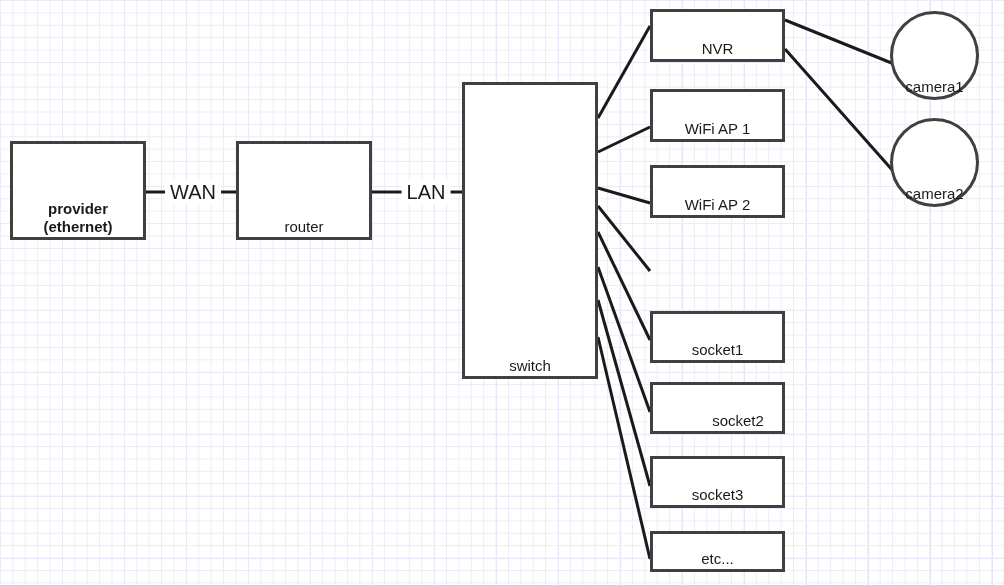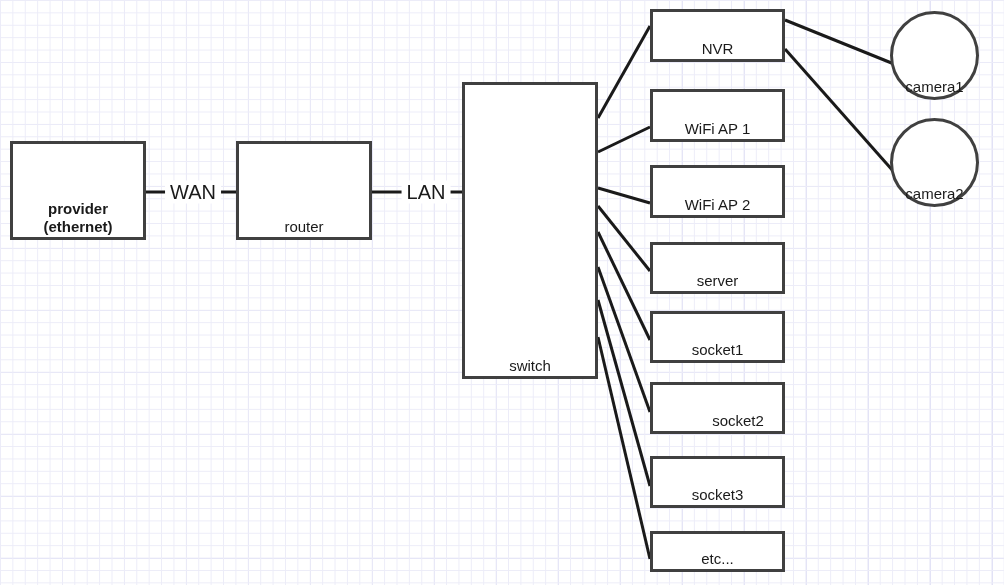--- a/index.html
+++ b/index.html
@@ -83,20 +83,19 @@
     </svg>
 <div class="edge-label" style="left: 193px; top: 192px;">WAN</div>
     <div class="edge-label" style="left: 418px; top: 192px; margin-left: 8px;">LAN</div>
     <div class="node" style="left: 10px; top: 141px; width: 136px; height: 99px; border-color: rgb(64, 64, 64); background: rgb(255, 255, 255); color: rgb(26, 26, 26); font-weight: bold;"><span>provider
 (ethernet)</span></div>
     <div class="node" style="left: 236px; top: 141px; width: 136px; height: 99px; border-color: rgb(64, 64, 64); background: rgb(255, 255, 255); color: rgb(26, 26, 26);"><span>router</span></div>
     <div class="node" style="left: 462px; top: 42px; width: 136px; height: 297px; border-color: rgb(64, 64, 64); background: rgb(255, 255, 255); color: rgb(26, 26, 26); margin-top: 40px;"><span>switch</span></div>
     <div class="node" style="left: 650px; top: 9px; width: 135px; height: 53px; border-color: rgb(64, 64, 64); background: rgb(255, 255, 255); color: rgb(26, 26, 26);"><span>NVR</span></div>
     <div class="node" style="left: 650px; top: 89px; width: 135px; height: 53px; border-color: rgb(64, 64, 64); background: rgb(255, 255, 255); color: rgb(26, 26, 26);"><span>WiFi AP 1</span></div>
     <div class="node" style="left: 650px; top: 165px; width: 135px; height: 53px; border-color: rgb(64, 64, 64); background: rgb(255, 255, 255); color: rgb(26, 26, 26);"><span>WiFi AP 2</span></div>
-    <div class="node" style="left: 650px; top: 242px; width: 135px; height: 52px; border-color: rgb(64, 64, 64); background: rgb(255, 255, 255); color: rgb(26, 26, 26);"><span>server</span></div>
     <div class="node" style="left: 650px; top: 311px; width: 135px; height: 52px; border-color: rgb(64, 64, 64); background: rgb(255, 255, 255); color: rgb(26, 26, 26);"><span>socket1</span></div>
     <div class="node" style="left: 650px; top: 382px; width: 135px; height: 52px; border-color: rgb(64, 64, 64); background: rgb(255, 255, 255); color: rgb(26, 26, 26); padding-left: 41px;"><span>socket2</span></div>
     <div class="node" style="left: 650px; top: 456px; width: 135px; height: 52px; border-color: rgb(64, 64, 64); background: rgb(255, 255, 255); color: rgb(26, 26, 26);"><span>socket3</span></div>
     <div class="node" style="left: 650px; top: 531px; width: 135px; height: 41px; border-color: rgb(64, 64, 64); background: rgb(255, 255, 255); color: rgb(26, 26, 26);"><span>etc...</span></div>
     <div class="node circle" style="left: 890px; top: 11px; width: 89px; height: 89px; border-color: rgb(64, 64, 64); background: rgb(255, 255, 255); color: rgb(26, 26, 26);"><span>camera1</span></div>
     <div class="node circle" style="left: 890px; top: 118px; width: 89px; height: 89px; border-color: rgb(64, 64, 64); background: rgb(255, 255, 255); color: rgb(26, 26, 26);"><span>camera2</span></div>
   </div>
 
 </body></html>

